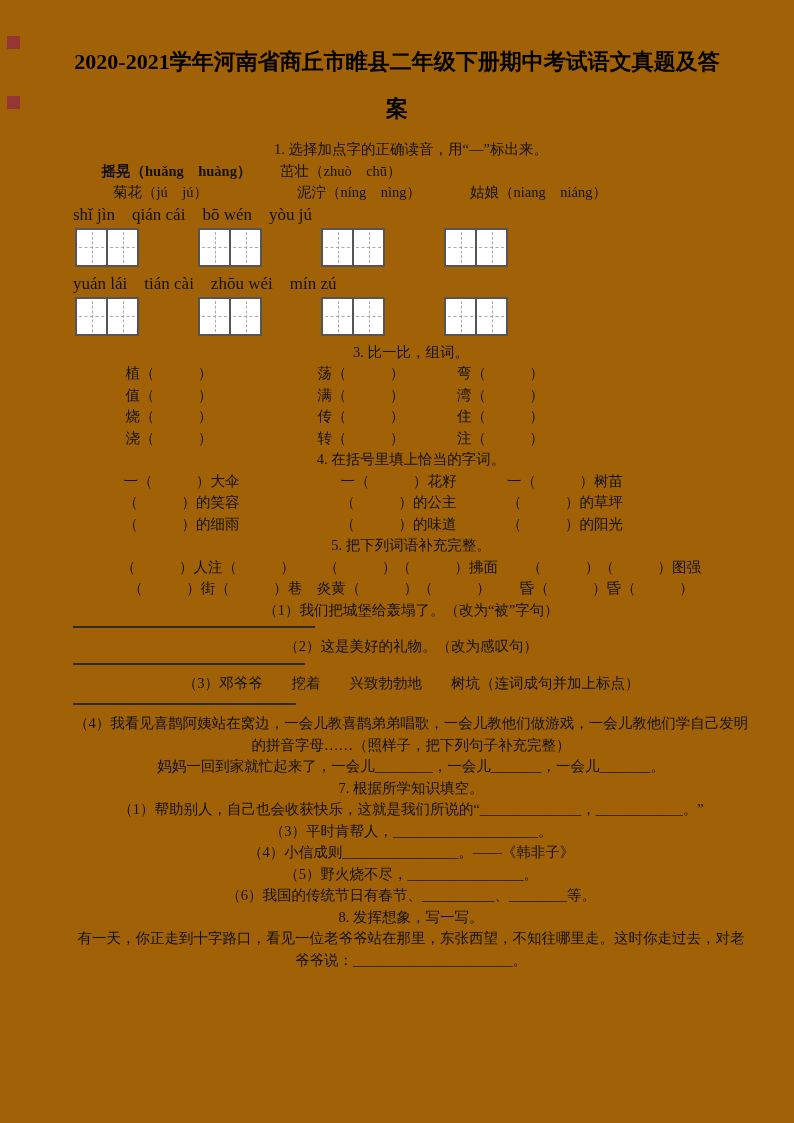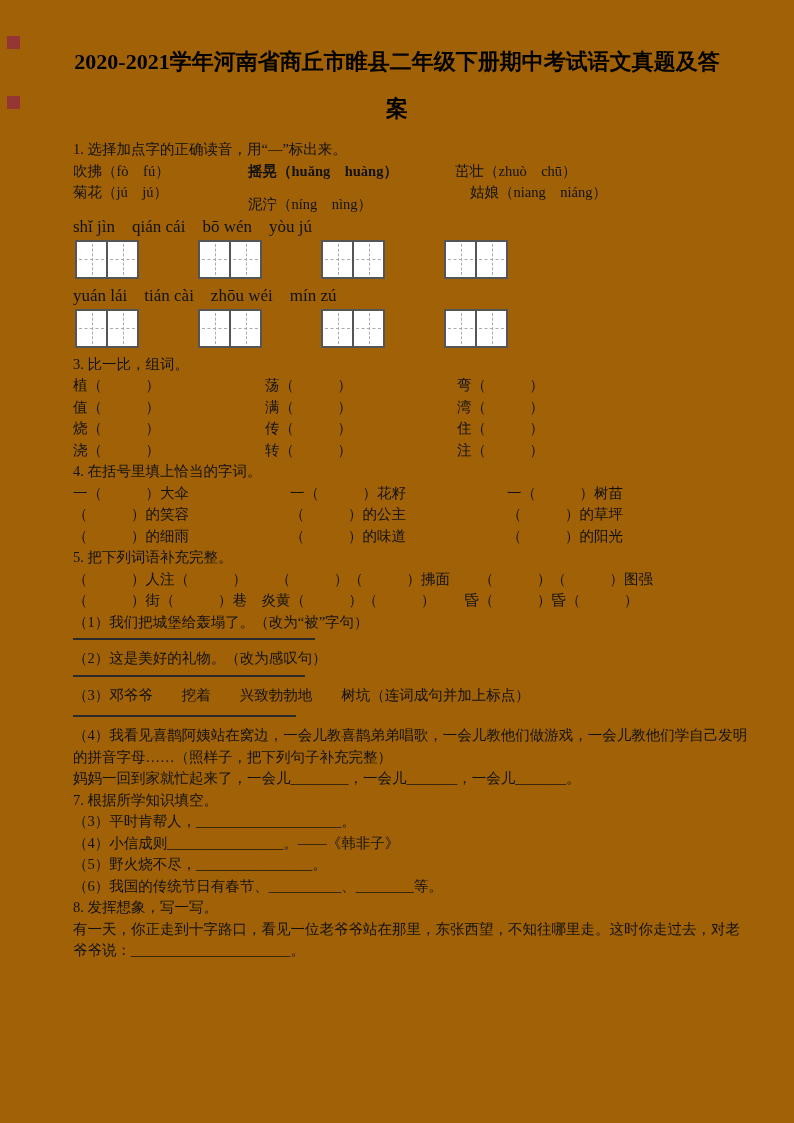--- a/index.html
+++ b/index.html
@@ -21,27 +21,28 @@
   .title {
     padding-top:38px;
     text-align:center;
     font-weight:bold;
     font-size:22px;
     line-height:47px;
     color:#000000;
   }
   .content {
     margin:7px 45px 0 73px;
+    text-align:center;
   }
   .bl { font-size:14.5px; line-height:21.5px; }
   .cols { display:flex; }
   .c { flex:none; }
   .w175 { width:175px; }
   .w207 { width:207px;font-weight:bold; }
-  .w222 { width:222px;margin-top:12px; }
+  .w222 { width:222px; }
   .w192 { width:192px; }
   .w217 { width:217px; }
   .py-row { display:flex; gap:17px; font-size:17px; line-height:21px; }
   .grid-row { display:flex; gap:59px; margin:3px 0 6px 2px; }
   .tz { display:flex; border:2px solid #555555; background:#ffffff; }
   .tzc { position:relative; width:29px; height:35px; }
   .tzc + .tzc { border-left:2px solid #555555; }
   .tzc::before {
     content:""; position:absolute; left:50%; top:2px; bottom:2px;
     border-left:1px dashed #ababab;
@@ -65,21 +66,20 @@
 
   <div class="title">
     <div>2020-2021学年河南省商丘市睢县二年级下册期中考试语文真题及答</div>
     <div>案</div>
   </div>
 
   <div class="content">
 
     <div class="bl">1. 选择加点字的正确读音，用“—”标出来。</div>
     <div class="cols bl">
-      <span class="c w175">吹拂（fò　fú）</span>
       <span class="c w207">摇晃（huǎng　huàng）</span>
       <span class="c">茁壮（zhuò　chū）</span>
     </div>
     <div class="cols bl">
       <span class="c w175">菊花（jú　jú）</span>
       <span class="c w222">泥泞（níng　nìng）</span>
       <span class="c">姑娘（niang　niáng）</span>
     </div>
 
     <div class="py-row">
@@ -177,20 +177,21 @@
     <div class="bl">（1）我们把城堡给轰塌了。（改为“被”字句）</div>
     <div class="ans ans1"></div>
     <div class="bl">（2）这是美好的礼物。（改为感叹句）</div>
     <div class="ans ans2"></div>
     <div class="bl">（3）邓爷爷　　挖着　　兴致勃勃地　　树坑（连词成句并加上标点）</div>
     <div class="ans ans3"></div>
     <div class="bl">（4）我看见喜鹊阿姨站在窝边，一会儿教喜鹊弟弟唱歌，一会儿教他们做游戏，一会儿教他们学自己发明的拼音字母……（照样子，把下列句子补充完整）</div>
     <div class="bl">妈妈一回到家就忙起来了，一会儿________，一会儿_______，一会儿_______。</div>
 
     <div class="bl">7. 根据所学知识填空。</div>
+    <div class="bl">（1）帮助别人，自己也会收获快乐，这就是我们所说的“______________，____________。”</div>
     <div class="bl">（3）平时肯帮人，____________________。</div>
     <div class="bl">（4）小信成则________________。——《韩非子》</div>
     <div class="bl">（5）野火烧不尽，________________。</div>
     <div class="bl">（6）我国的传统节日有春节、__________、________等。</div>
 
     <div class="bl">8. 发挥想象，写一写。</div>
     <div class="bl">有一天，你正走到十字路口，看见一位老爷爷站在那里，东张西望，不知往哪里走。这时你走过去，对老爷爷说：______________________。</div>
 
   </div>
 </div>

